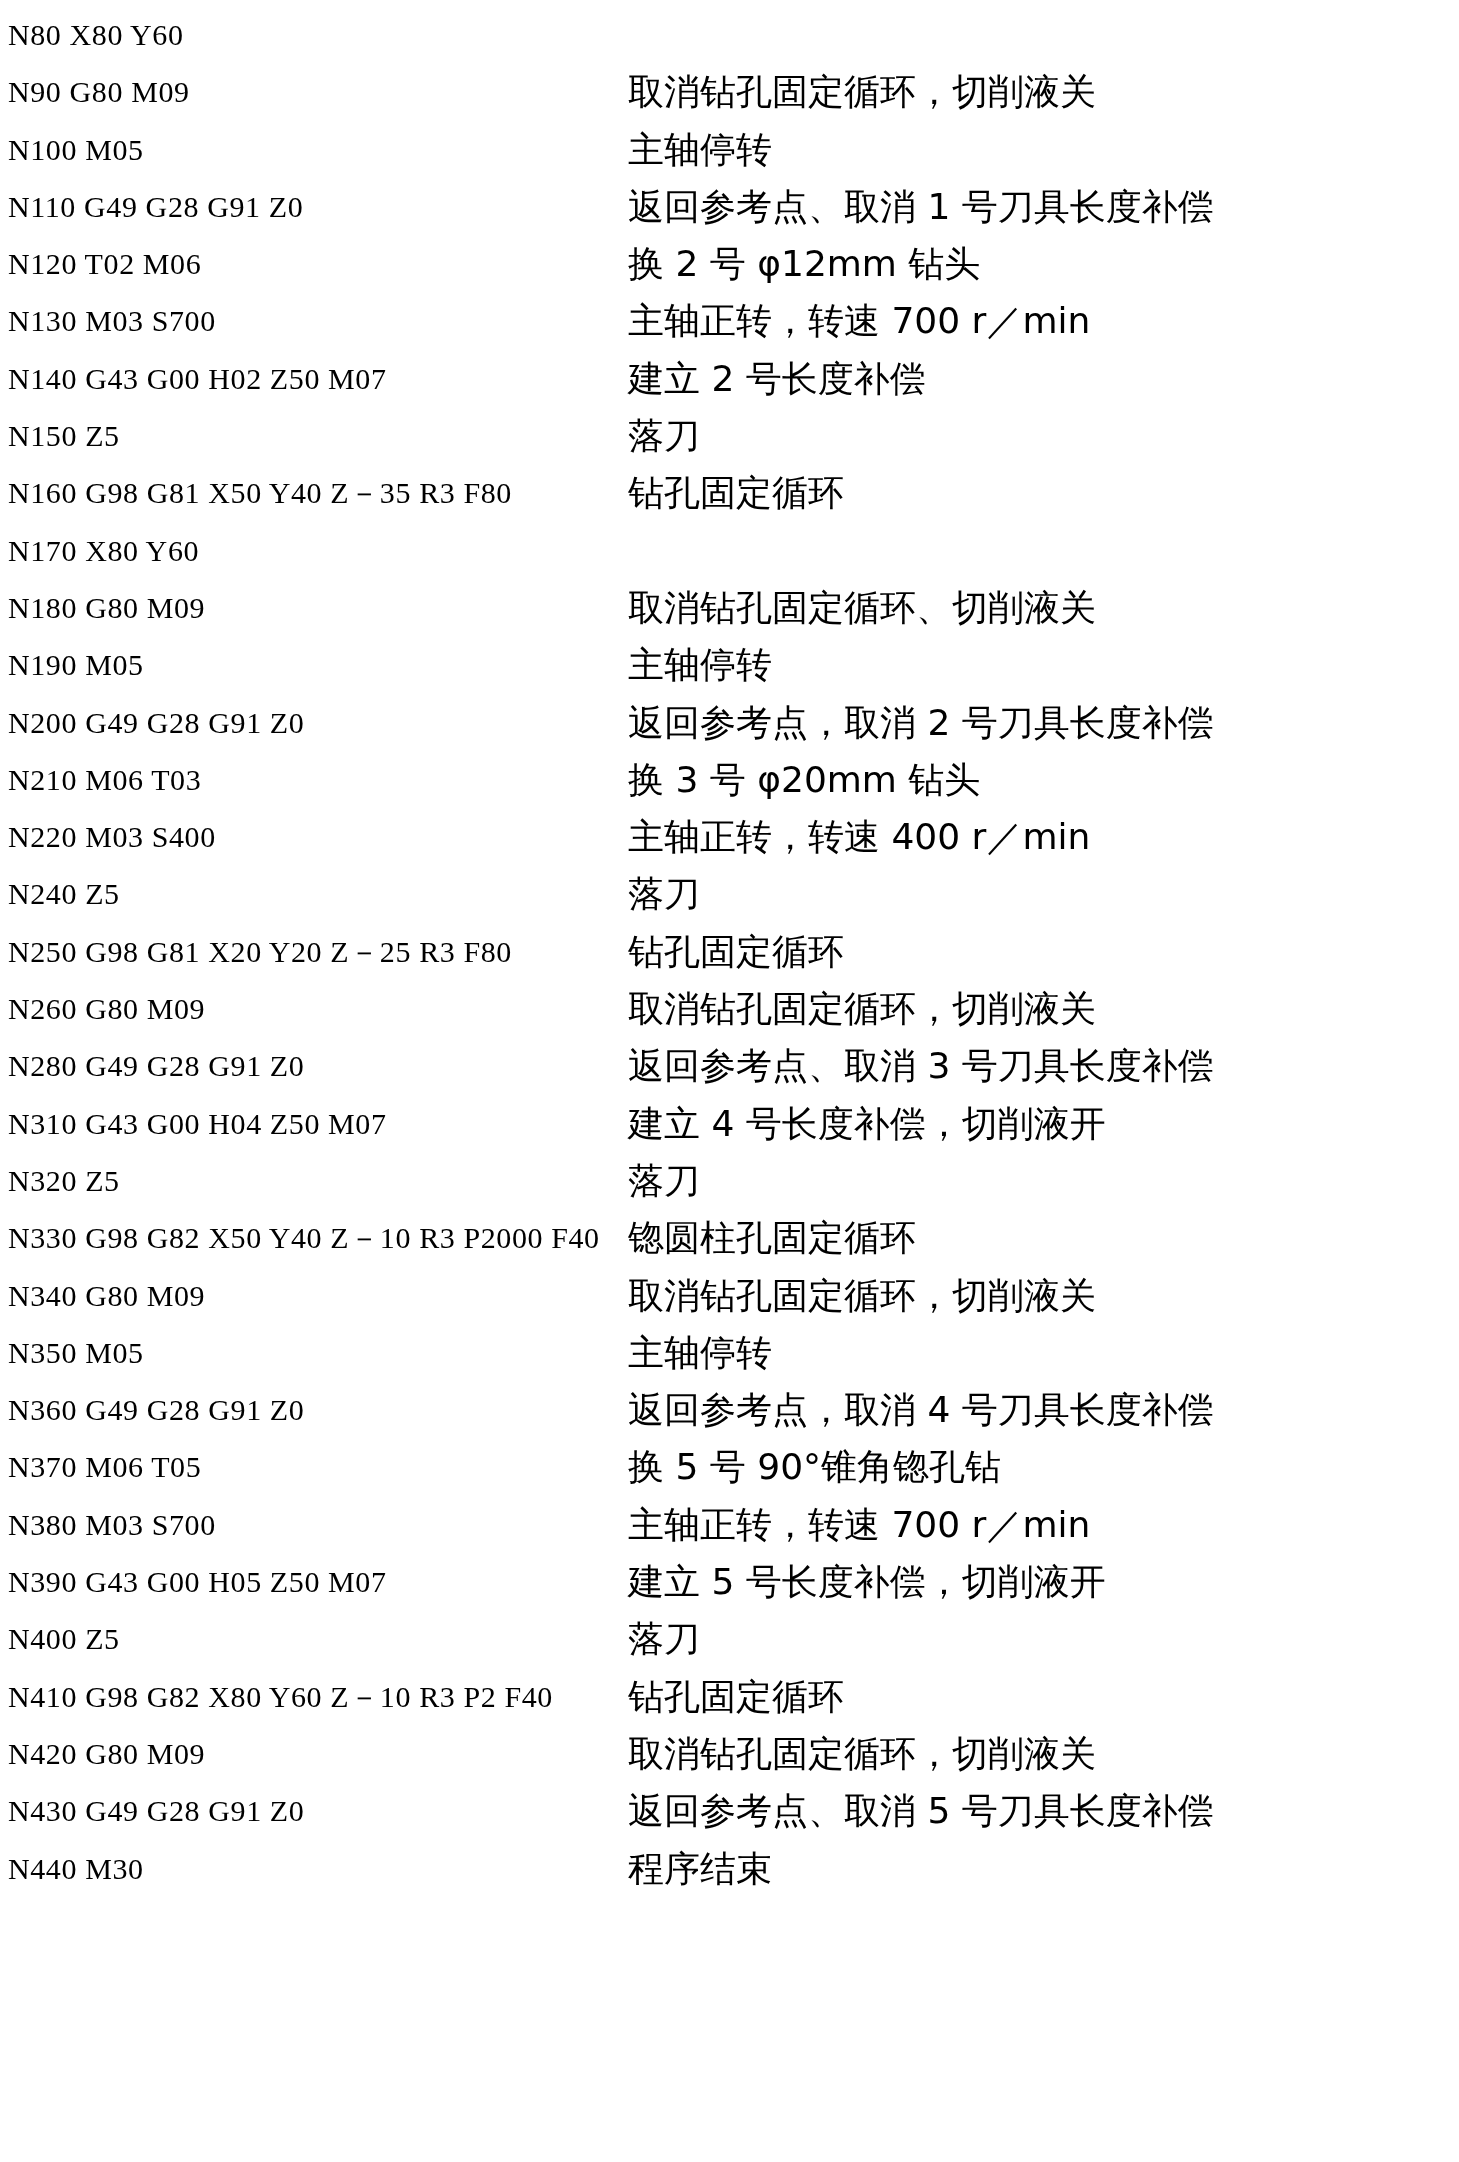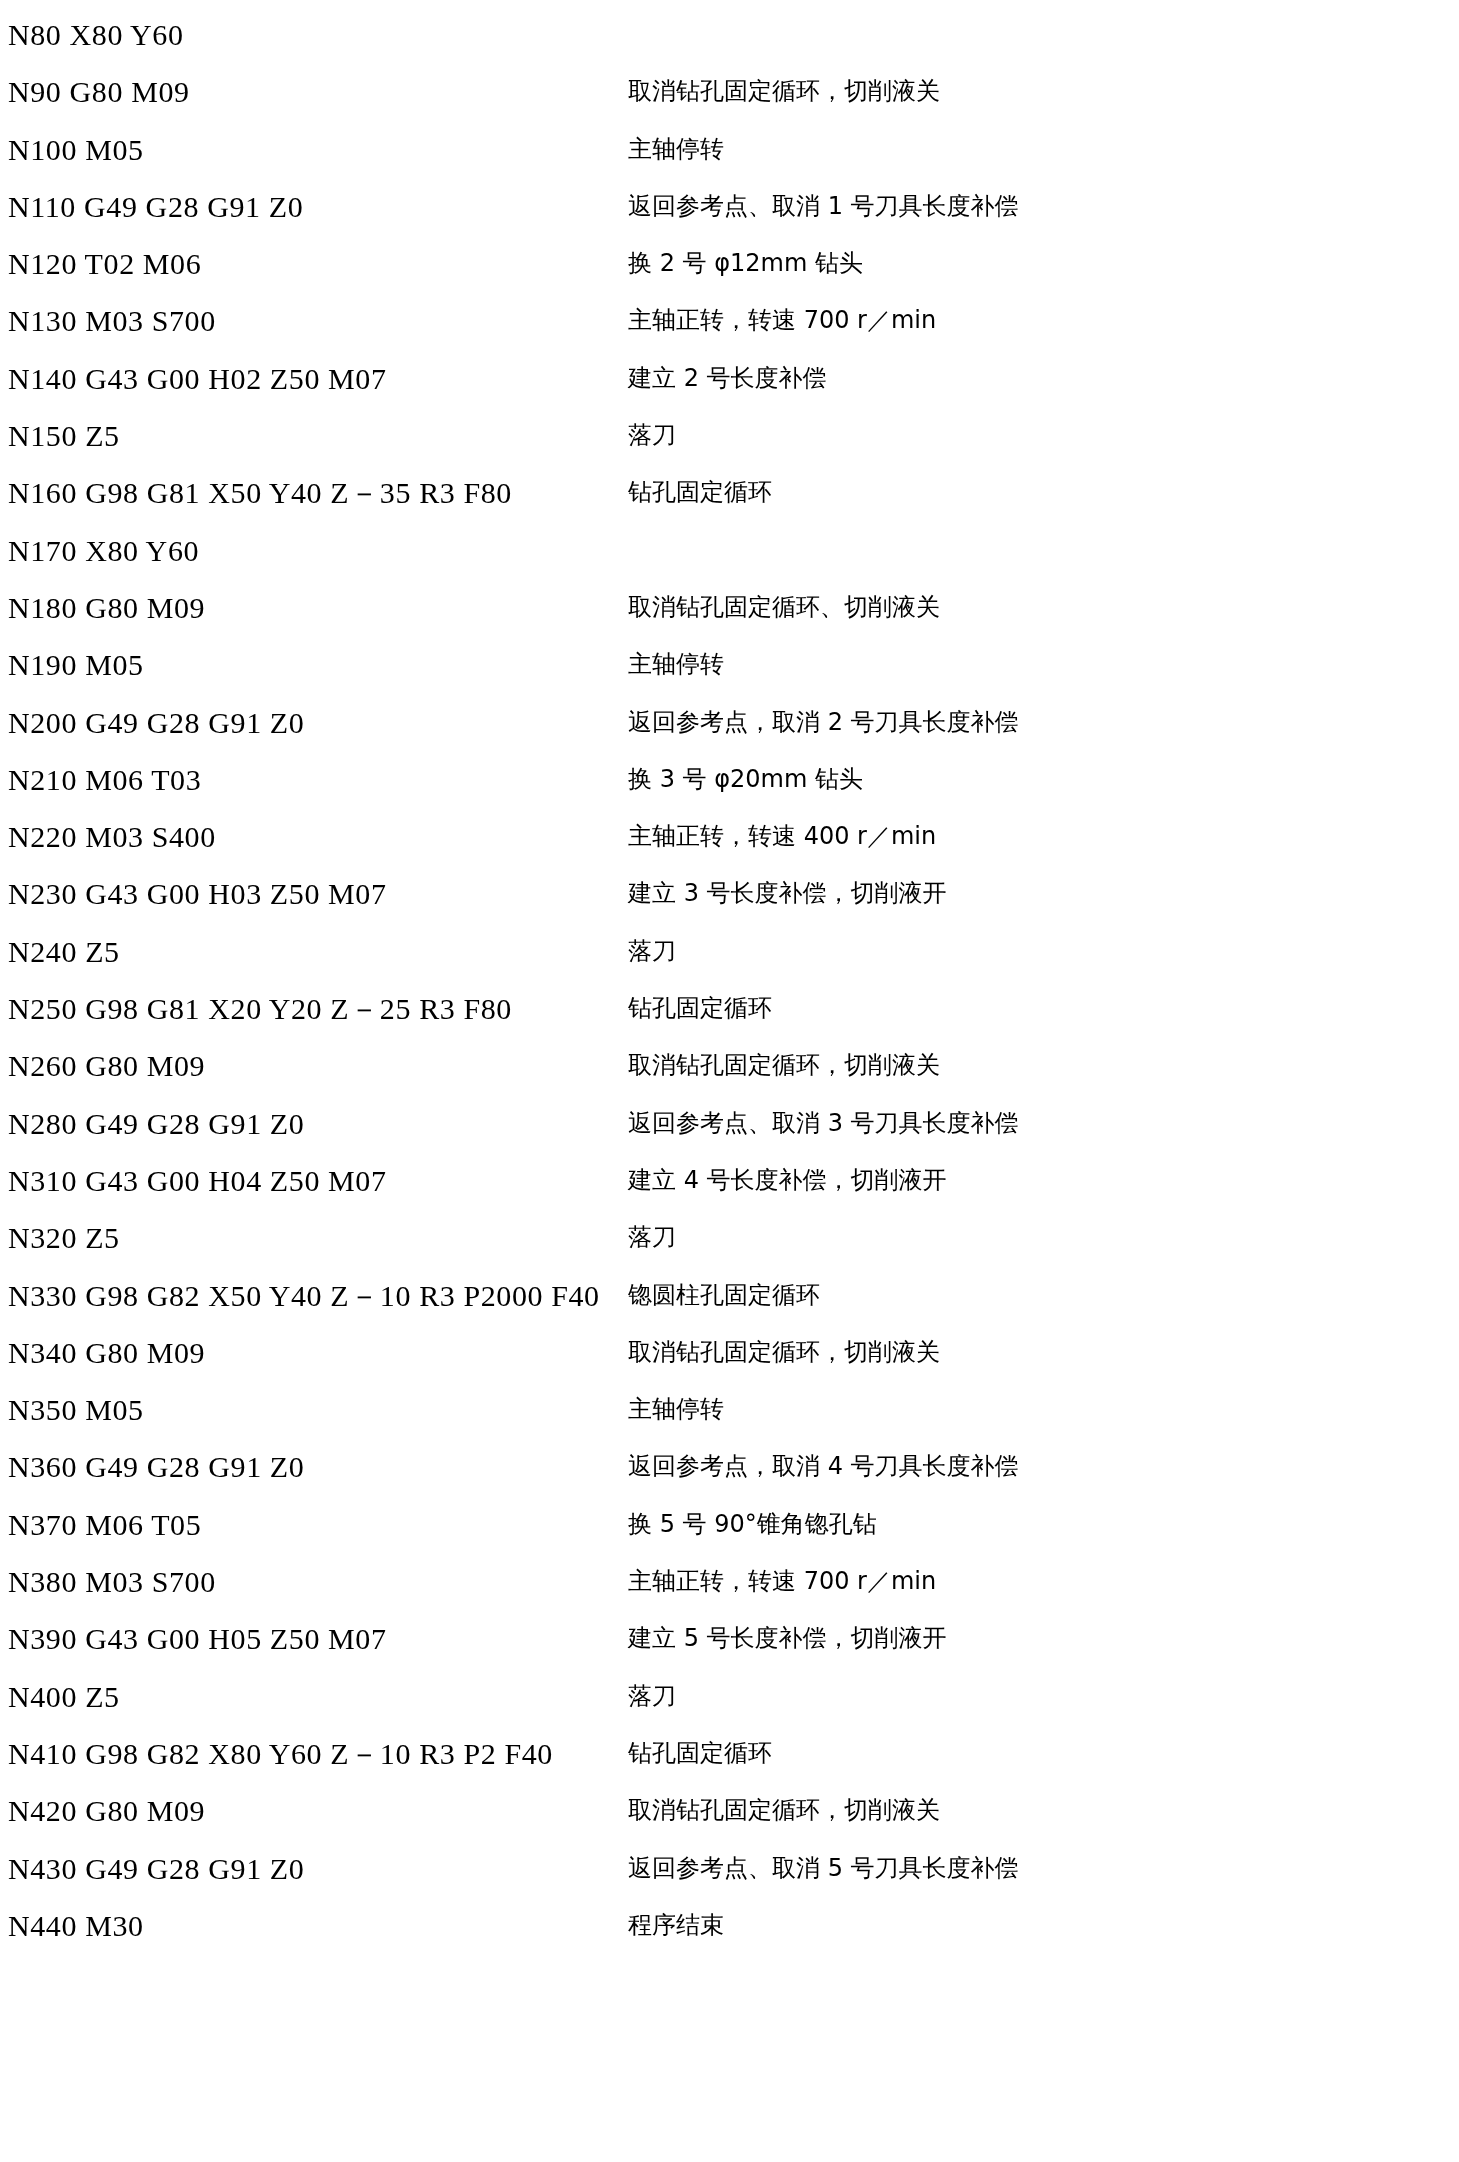--- a/index.html
+++ b/index.html
@@ -40,21 +40,21 @@
   }
   .code-text {
     font-family: "Liberation Serif", "DejaVu Serif", serif;
     font-size: 30px;
     line-height: 57.3px;
     letter-spacing: 0.6px;
     white-space: nowrap;
   }
   .comment-text {
     font-family: "DejaVu Sans", "Liberation Sans", sans-serif;
-    font-size: 24px;
+    font-size: 36px;
     line-height: 57.3px;
     white-space: nowrap;
   }
 </style>
 </head>
 <body>
 
 <div class="page">
   <table class="code-table">
     <tbody id="rows-body">
@@ -110,24 +110,20 @@
           <td class="col-code"><span class="code-text">N200 G49 G28 G91 Z0</span></td>
           <td class="col-comment"><span class="comment-text">返回参考点，取消 2 号刀具长度补偿</span></td>
         </tr>
         <tr class="code-row">
           <td class="col-code"><span class="code-text">N210 M06 T03</span></td>
           <td class="col-comment"><span class="comment-text">换 3 号 φ20mm 钻头</span></td>
         </tr>
         <tr class="code-row">
           <td class="col-code"><span class="code-text">N220 M03 S400</span></td>
           <td class="col-comment"><span class="comment-text">主轴正转，转速 400 r／min</span></td>
-        </tr>
-        <tr class="code-row">
-          <td class="col-code"><span class="code-text">N230 G43 G00 H03 Z50 M07</span></td>
-          <td class="col-comment"><span class="comment-text">建立 3 号长度补偿，切削液开</span></td>
         </tr>
         <tr class="code-row">
           <td class="col-code"><span class="code-text">N240 Z5</span></td>
           <td class="col-comment"><span class="comment-text">落刀</span></td>
         </tr>
         <tr class="code-row">
           <td class="col-code"><span class="code-text">N250 G98 G81 X20 Y20 Z－25 R3 F80</span></td>
           <td class="col-comment"><span class="comment-text">钻孔固定循环</span></td>
         </tr>
         <tr class="code-row">

